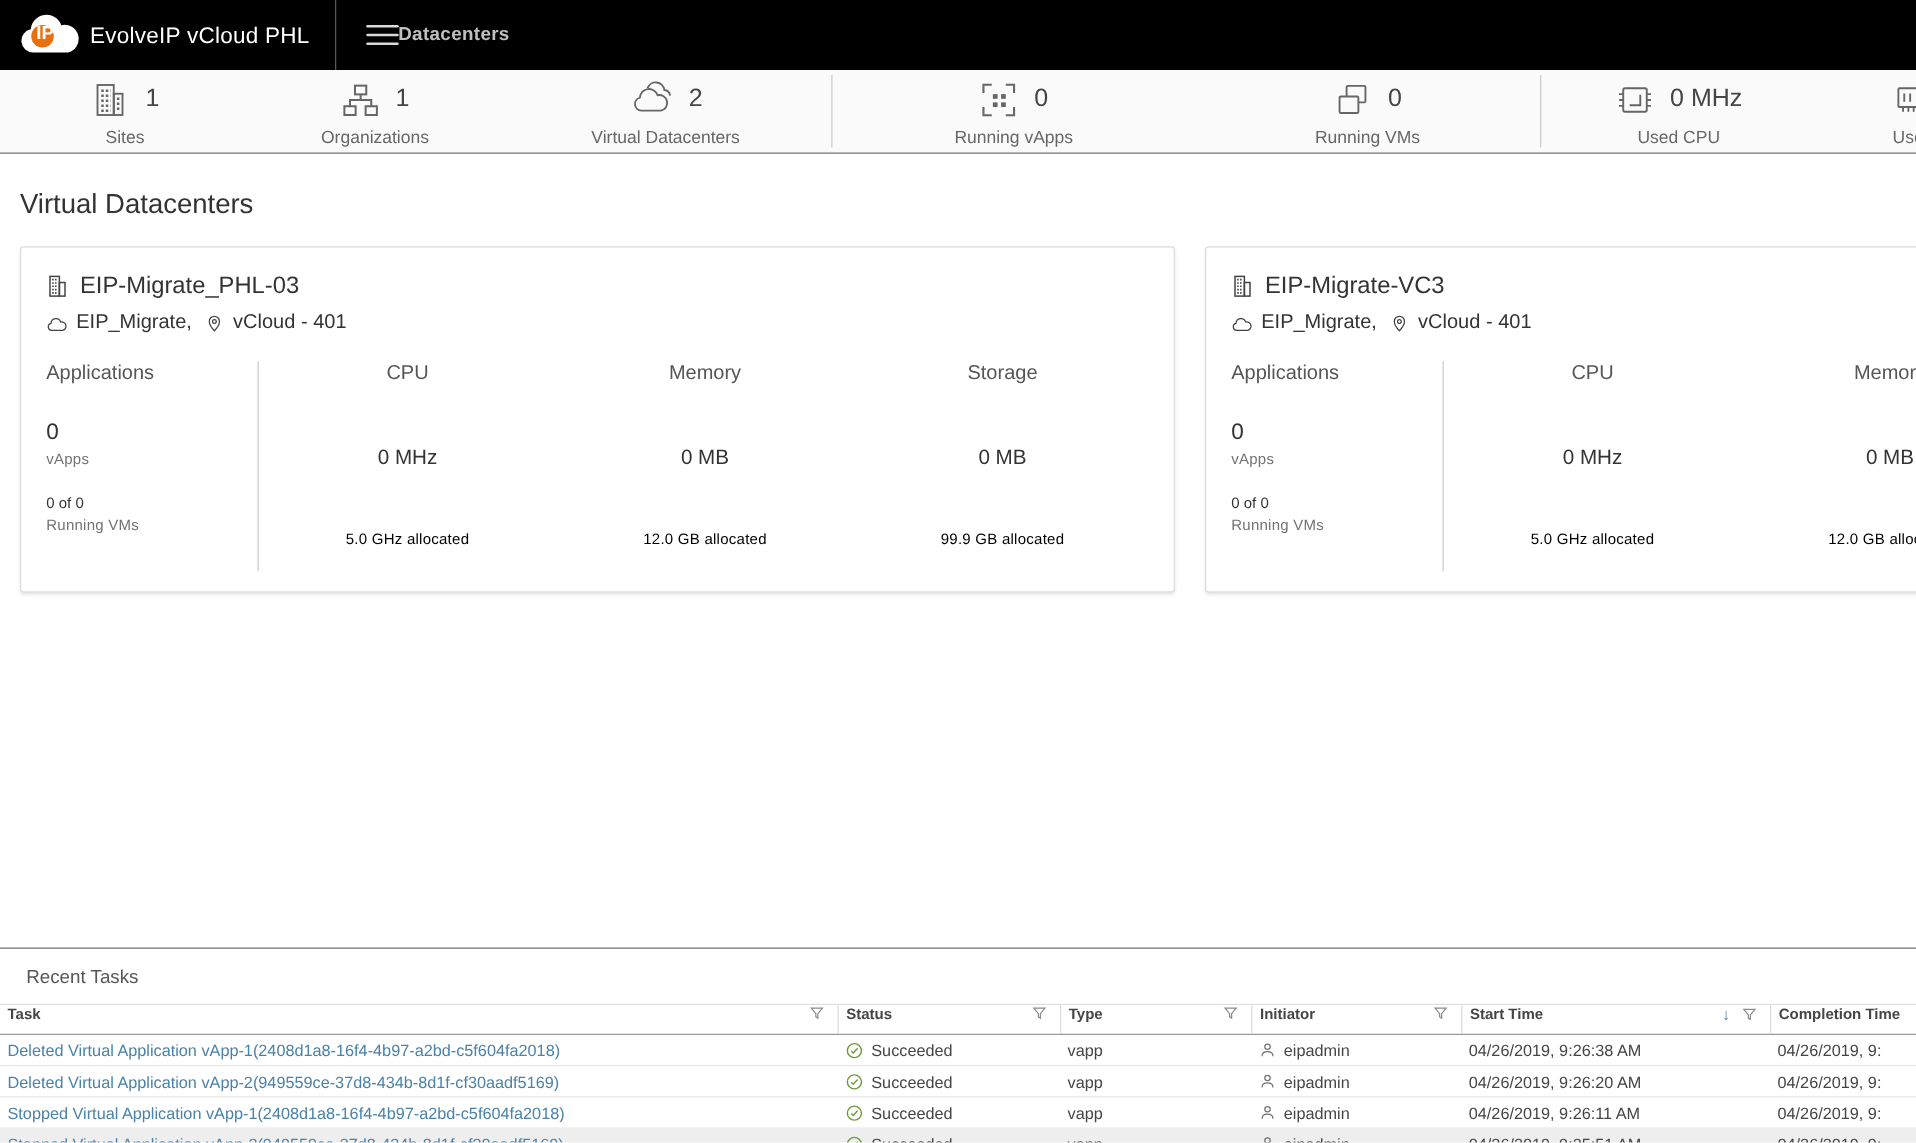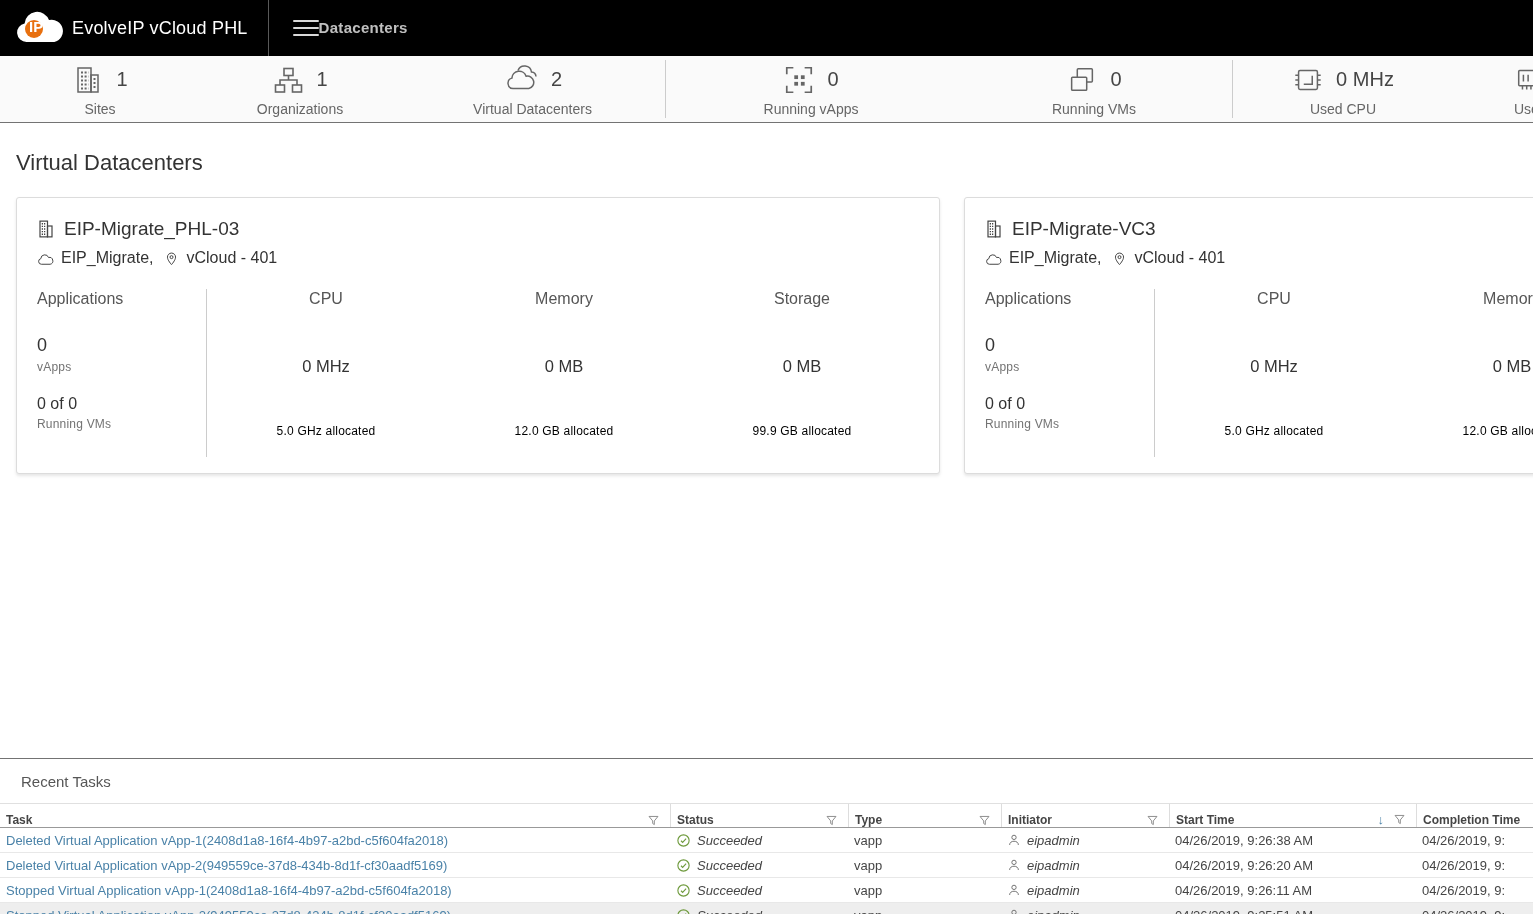--- a/index.html
+++ b/index.html
@@ -36,42 +36,42 @@
   .page-title { font-size:22px; color:#333; font-weight:normal; margin:27px 0 0 16px; }
   .cards { display:flex; gap:24px; margin:21px 16px 0; }
   .card { width:924px; flex:none; background:#fff; border:1px solid #dcdcdc; border-radius:3px;
           box-shadow:0 2px 3px rgba(115,115,115,.18); padding:20px 20px 16px; cursor:pointer; }
   .card-title-row { display:flex; align-items:center; gap:9px; font-size:19px; color:#333; }
   .card-sub-row { display:flex; align-items:flex-end; gap:7px; margin-top:9px; font-size:16px; color:#333; }
   .card-cols { display:grid; grid-template-columns:170px 238px 238px 238px; margin-top:22px; height:168px; }
   .col-apps { border-right:1px solid #ccc; }
   .col-h { font-size:16px; color:#565656; line-height:20px; }
   .v-big { font-size:18px; color:#333; margin-top:26px; }
-  .v-big2 { font-size:16px; color:#333; margin-top:21px; }
+  .v-big2 { font-size:12px; color:#333; margin-top:21px; }
   .v-small { font-size:12px; color:#737373; margin-top:4px; letter-spacing:.2px; }
   .col-metric { display:flex; flex-direction:column; align-items:center; text-align:center; }
   .metric-val { flex:1; display:flex; align-items:center; justify-content:center;
                 font-size:16.5px; color:#333; }
   .metric-alloc { font-size:12px; color:#000000; margin-bottom:19px; letter-spacing:.2px; }
 
   
   .tasks { position:absolute; left:0; right:0; top:758px; bottom:0; background:#fff;
            border-top:1px solid #737373; }
   .tasks-title { font-size:15px; color:#565656; padding:14px 21px 13px; }
   .tgrid { display:grid; grid-template-columns:670px 178px 153px 168px 247px minmax(0,1fr); }
   .thead { height:25px; border-top:1px solid #e0e0e0; border-bottom:1px solid #999; align-items:center; }
-  .th { display:flex; align-items:flex-end; justify-content:space-between; height:100%;
+  .th { display:flex; align-items:flex-start; justify-content:space-between; height:100%;
         padding:0 10px 0 6px; font-size:12px; font-weight:bold; color:#454545; cursor:pointer;gap:31px; }
   .th + .th { border-left:1px solid #ddd; }
   .th-icons { display:flex; align-items:center; gap:9px; }
   .sort-arrow { color:#4a82a8; font-size:13px; font-weight:normal; }
   .tr { height:25px; align-items:center; border-bottom:1px solid #e8e8e8;
         font-size:13px; color:#454545; }
   .td { padding-left:6px; white-space:nowrap; overflow:hidden; }
-  .cell-flex { display:flex; align-items:center; gap:6px;font-style:italic; }
+  .cell-flex { display:flex; align-items:center; gap:6px; }
   a.task-link { color:#4a82a8; text-decoration:none; cursor:pointer; }
   .tr.hover { background:#eee; }
   .tr.hover a.task-link { text-decoration:underline; }
 
   svg.ic { flex:none; }
 </style>
 </head>
 <body>
 
 <header class="app-header">

